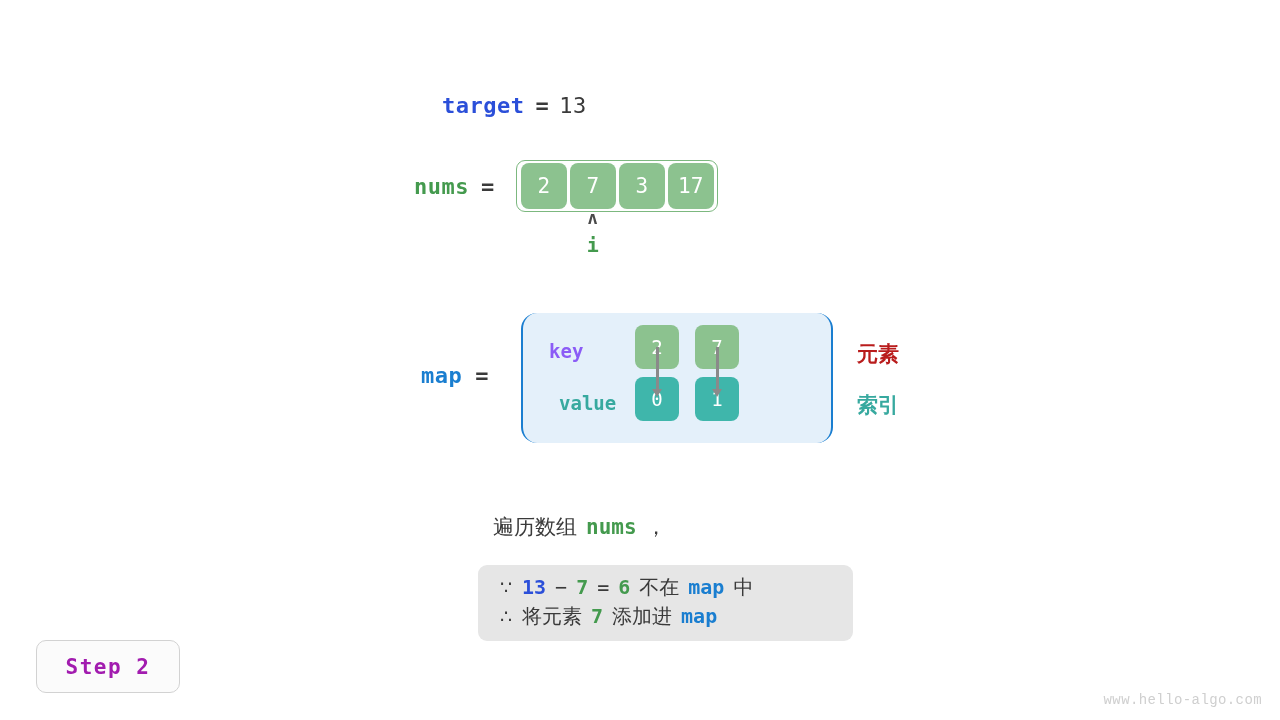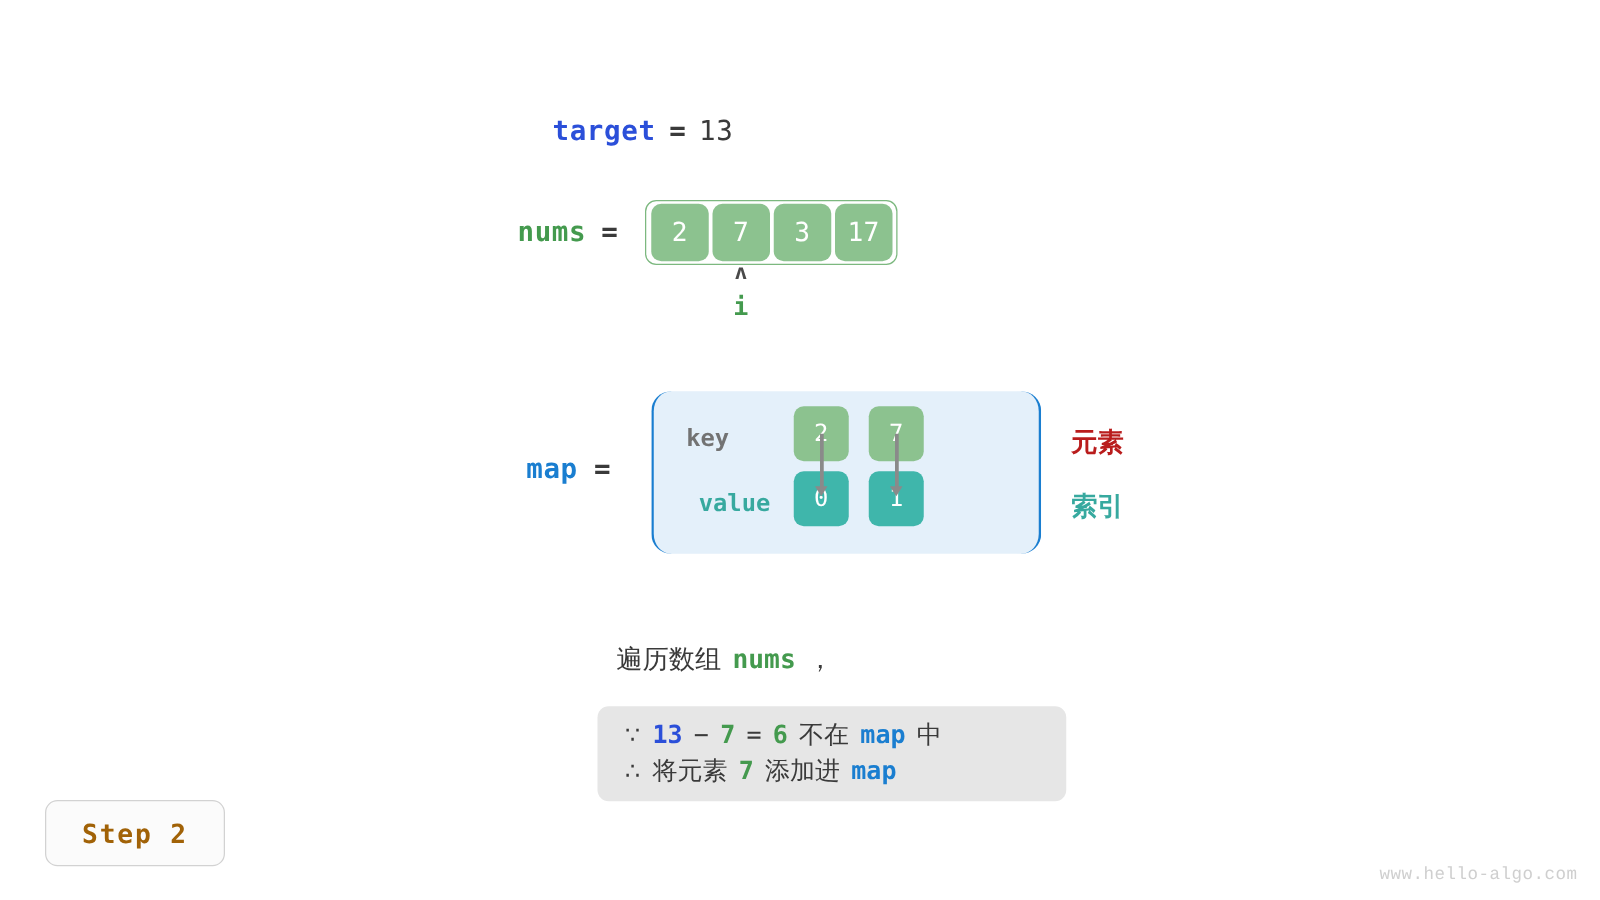--- a/index.html
+++ b/index.html
@@ -159,21 +159,21 @@
   .map-row-label {
     position: absolute;
     left: 0;
     width: 80px;
     font-size: 19px;
     font-weight: bold;
     font-family: "DejaVu Sans Mono", monospace;
   }
   #map-label-key {
     top: 27px;
-    color: #737373;
+    color: #8b5cf6;
   }
   #map-label-value {
     top: 79px;
     color: #37a99f;
     margin-left: 10px;
   }
 
   #map-cells {
     position: absolute;
     left: 635px;
@@ -334,21 +334,21 @@
     height: 53px;
     border: 1.6px solid #d2d2d2;
     border-radius: 10px;
     background: #fbfbfb;
     display: flex;
     align-items: center;
     justify-content: center;
     box-sizing: border-box;
   }
   #step-badge span {
-    color: #a16207;
+    color: #a21caf;
     font-size: 21px;
     font-weight: bold;
     letter-spacing: 1.5px;
     font-family: "DejaVu Sans Mono", monospace;
   }
 
   
   #watermark {
     position: absolute;
     right: 18px;

